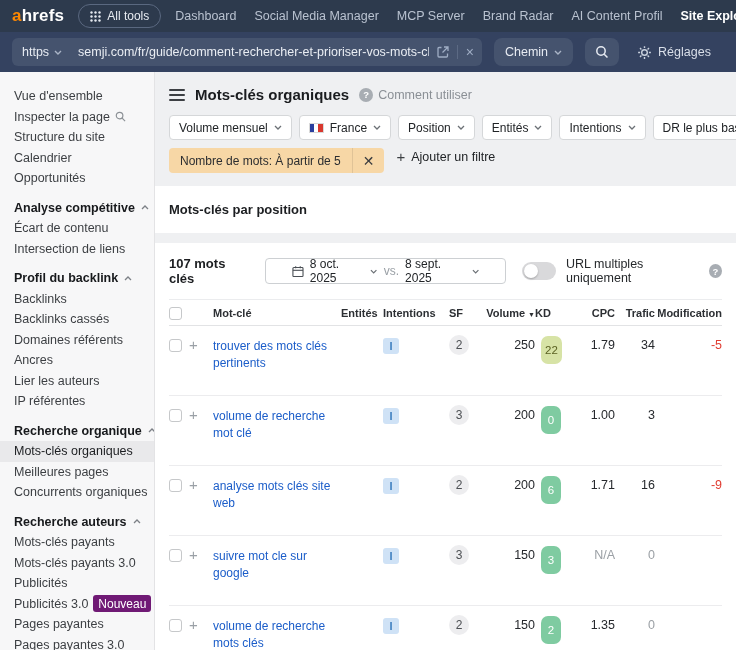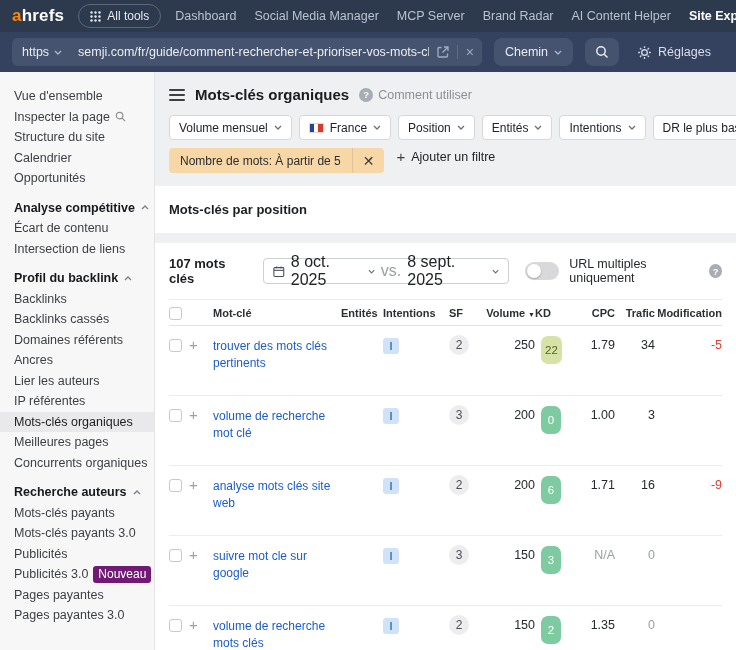--- a/index.html
+++ b/index.html
@@ -70,21 +70,21 @@
   .plus-sign { font-size:15px; color:#3c3f43; }
 
   .card { background:#fff; }
   .card1 { padding:16px 14px; }
   .section-title { font-size:13px; font-weight:bold; color:#1c1e21; }
   .gap { height:10px; }
   .card2 { flex:1; overflow:hidden; }
   .toolbar { display:flex; align-items:center; gap:16px; padding:13px 14px; }
   .count { font-size:13px; font-weight:bold; color:#1c1e21; }
   .datectl { display:flex; align-items:center; gap:6px; border:1px solid #cdd0d3; border-radius:4px;
-    height:26px; padding:0 9px; font-size:16px; color:#212427; cursor:pointer; background:#fff;}
+    height:26px; padding:0 26px; font-size:12px; color:#212427; cursor:pointer; background:#fff;}
   .muted-vs { color:#9aa0a6; }
   .toggle { width:34px; height:18px; border-radius:9px; background:#d9d9db; position:relative;
     cursor:pointer; flex:0 0 auto; }
   .toggle .knob { position:absolute; left:2px; top:2px; width:14px; height:14px; border-radius:50%;
     background:#fff; box-shadow:0 1px 2px rgba(0,0,0,.25); }
   .toggle-label { font-size:12.5px; color:#26292c; margin-left:-6px; }
 
   table { width:calc(100% - 28px); margin:0 14px; border-collapse:collapse; table-layout:fixed; }
   thead th { font-size:11px; font-weight:bold; color:#2c2f33; text-align:left; height:26px;
     border-top:1px solid #ebecee; border-bottom:1px solid #e2e3e5; vertical-align:middle; }
@@ -129,21 +129,21 @@
           </g>
         </svg>
     </span>
     <span>All tools</span>
   </div>
   <div class="topnav" id="topnav">
       <span class="nav-item">Dashboard</span>
       <span class="nav-item">Social Media Manager</span>
       <span class="nav-item">MCP Server</span>
       <span class="nav-item">Brand Radar</span>
-      <span class="nav-item">AI Content Helper</span>
+      <span class="nav-item">AI Content Profil</span>
       <span class="nav-item active">Site Explorer</span>
     </div>
 </div>
 
 <div class="urlbar">
   <div class="url-group">
     <div class="proto">
       <span>https</span>
       <svg width="8" height="5" viewBox="0 0 8 5">
           <polyline points="1,1 4,4 7,1" fill="none" stroke="#aab4c6" stroke-width="1.4"></polyline>
@@ -238,20 +238,28 @@
         <span>Domaines référents</span>
       </div>
       <div class="side-item">
         <span>Ancres</span>
       </div>
       <div class="side-item">
         <span>Lier les auteurs</span>
       </div>
       <div class="side-item">
         <span>IP référentes</span>
+      </div>
+      <div class="side-header">
+        <span>Recherche organique</span>
+        <span>
+          <svg width="8" height="5" viewBox="0 0 8 5">
+            <polyline points="1,4 4,1 7,4" fill="none" stroke="#7c8086" stroke-width="1.3"></polyline>
+          </svg>
+        </span>
       </div>
       <div class="side-item selected">
         <span>Mots-clés organiques</span>
       </div>
       <div class="side-item">
         <span>Meilleures pages</span>
       </div>
       <div class="side-item">
         <span>Concurrents organiques</span>
       </div>

